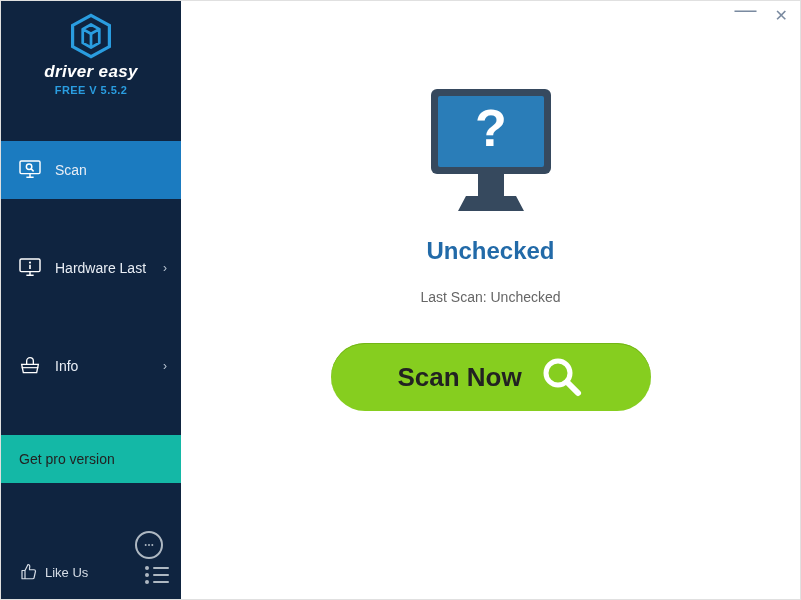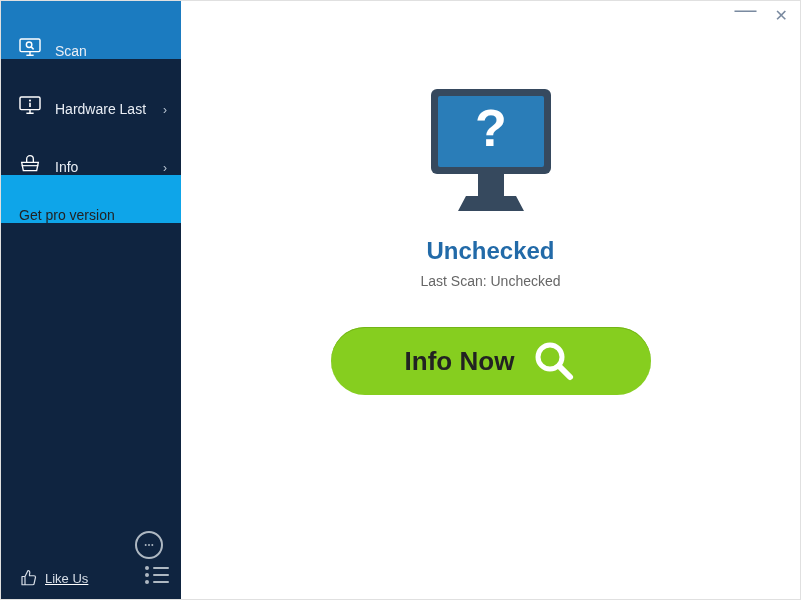--- a/index.html
+++ b/index.html
@@ -7,52 +7,63 @@
     .window { width: 801px; height: 600px; background: #fff; position: relative; display: flex; border: 1px solid #e0e0e0; }
     .titlebar-controls { position: absolute; top: 0; right: 0; height: 30px; display: flex; align-items: center; gap: 18px; padding: 0 12px; z-index: 10; }
     .titlebar-controls span { color: #7a8aa0; cursor: pointer; font-size: 16px; line-height: 1; }
     .titlebar-controls .min { font-size: 22px; position: relative; top: -6px; }
     .sidebar { width: 180px; height: 100%; background: #0f2440; display: flex; flex-direction: column; color: #fff; }
     .logo-area { height: 100px; display: flex; flex-direction: column; align-items: center; justify-content: center; padding-top: 6px; }
     .logo-hex { width: 48px; height: 48px; display: flex; align-items: center; justify-content: center; }
     .brand-text { font-size: 17px; font-style: italic; font-weight: 600; color: #fff; margin-top: 2px; letter-spacing: 0.02em; }
     .brand-sub { font-size: 11px; font-weight: 700; color: #2a9de0; margin-top: 2px; letter-spacing: 0.04em; }
     .nav { flex: 1; }
-    .nav-item { height: 58px; display: flex; align-items: flex-end; padding: 0 18px; cursor: pointer; position: relative; color: #e9eef5; font-size: 14px; }
+    .nav-item { height: 58px; display: flex; align-items: center; padding: 0 18px; cursor: pointer; position: relative; color: #e9eef5; font-size: 14px; margin-top: 40px; }
     .nav-item .icon-wrap { width: 22px; height: 22px; margin-right: 14px; display: flex; align-items: center; justify-content: center; }
     .nav-item .chev { position: absolute; right: 14px; font-size: 12px; color: #b8c4d2; }
     .nav-item.active { background: #1b7bc0; }
-    .nav-item.cta { background: #0ea5e9; color: #222; font-weight: 500; height: 48px; }
+    .nav-item.cta { background: #14b8a6; color: #222; font-weight: 500; height: 48px; }
     .bottom-area { padding: 0 12px 12px 12px; }
     .bottom-row { display: flex; justify-content: flex-end; align-items: center; gap: 12px; padding-right: 6px; margin-bottom: 4px; }
-    .bottom-row2 { display: flex; align-items: flex-end; justify-content: space-between; text-decoration: underline; }
+    .bottom-row2 { display: flex; align-items: flex-start; justify-content: space-between; }
     .like-group { display: flex; align-items: center; gap: 8px; cursor: pointer; color: #d6dde6; font-size: 13px; padding-left: 6px; }
     .circle-icon { width: 28px; height: 28px; border: 2px solid #aeb8c2; border-radius: 50%; display: flex; align-items: center; justify-content: center; cursor: pointer; }
     .menu-lines { width: 24px; cursor: pointer; }
     .menu-lines .line { display: flex; align-items: center; margin: 3px 0; }
     .menu-lines .dot { width: 4px; height: 4px; border-radius: 50%; background: #aeb8c2; margin-right: 4px; }
     .menu-lines .bar { flex: 1; height: 2px; background: #aeb8c2; border-radius: 1px; }
     .content { flex: 1; background: #fff; position: relative; display: flex; flex-direction: column; align-items: center; padding-top: 80px; }
     .monitor-svg { margin-bottom: 12px; }
     .status-title { font-size: 24px; font-weight: 700; color: #226aa8; margin-top: 4px; }
-    .status-sub { font-size: 14px; color: #666; margin-top: 8px; }
+    .status-sub { font-size: 14px; color: #666; margin-top: 24px; }
     .scan-btn { margin-top: 38px; width: 320px; height: 68px; background: #86ce1f; border-radius: 40px; display: flex; align-items: center; justify-content: center; cursor: pointer; box-shadow: 0 1px 0 #73b517 inset; gap: 18px; }
     .scan-btn .txt { font-size: 26px; font-weight: 700; color: #222; }
     svg { display: block; }
   </style>
 </head>
 <body>
 
 <div class="window">
   <div class="titlebar-controls">
     <span class="min">—</span>
     <span>✕</span>
   </div>
 
   <div class="sidebar">
+    <div class="logo-area">
+      <div class="logo-hex">
+        <svg width="46" height="46" viewBox="0 0 100 100">
+          <polygon points="50,5 90,27 90,73 50,95 10,73 10,27" fill="none" stroke="#2a9de0" stroke-width="7"></polygon>
+          <polyline points="32,35 50,25 68,35 50,45 32,35 32,65 50,75 68,65 68,35" fill="none" stroke="#2a9de0" stroke-width="6" stroke-linejoin="round" stroke-linecap="round"></polyline>
+          <line x1="50" y1="45" x2="50" y2="75" stroke="#2a9de0" stroke-width="6"></line>
+        </svg>
+      </div>
+      <div class="brand-text">driver easy</div>
+      <div class="brand-sub">FREE V 5.5.2</div>
+    </div>
 
     <div class="nav">
       <div class="nav-item active">
         <span class="icon-wrap">
           <svg width="22" height="20" viewBox="0 0 24 22">
             <rect x="1" y="1" width="22" height="14" rx="1.5" fill="none" stroke="#fff" stroke-width="1.6"></rect>
             <line x1="8" y1="19" x2="16" y2="19" stroke="#fff" stroke-width="1.6"></line>
             <line x1="12" y1="15" x2="12" y2="19" stroke="#fff" stroke-width="1.6"></line>
             <circle cx="11" cy="7.5" r="3" fill="none" stroke="#fff" stroke-width="1.6"></circle>
             <line x1="13" y1="9.5" x2="16" y2="12.5" stroke="#fff" stroke-width="1.6"></line>
@@ -140,21 +151,21 @@
         <polygon points="50,115 100,115 108,130 42,130" fill="#36495e"></polygon>
       </svg>
     </div>
     <div class="status-title">Unchecked</div>
     <div class="status-sub">
       <span>Last Scan:</span>
       <span>Unchecked</span>
     </div>
 
     <div class="scan-btn">
-      <span class="txt">Info Now</span>
+      <span class="txt">Scan Now</span>
       <span>
         <svg width="44" height="44" viewBox="0 0 44 44">
           <circle cx="18" cy="18" r="12" fill="none" stroke="#fff" stroke-width="5"></circle>
           <line x1="27" y1="27" x2="38" y2="38" stroke="#fff" stroke-width="6" stroke-linecap="round"></line>
         </svg>
       </span>
     </div>
   </div>
 </div>
 

